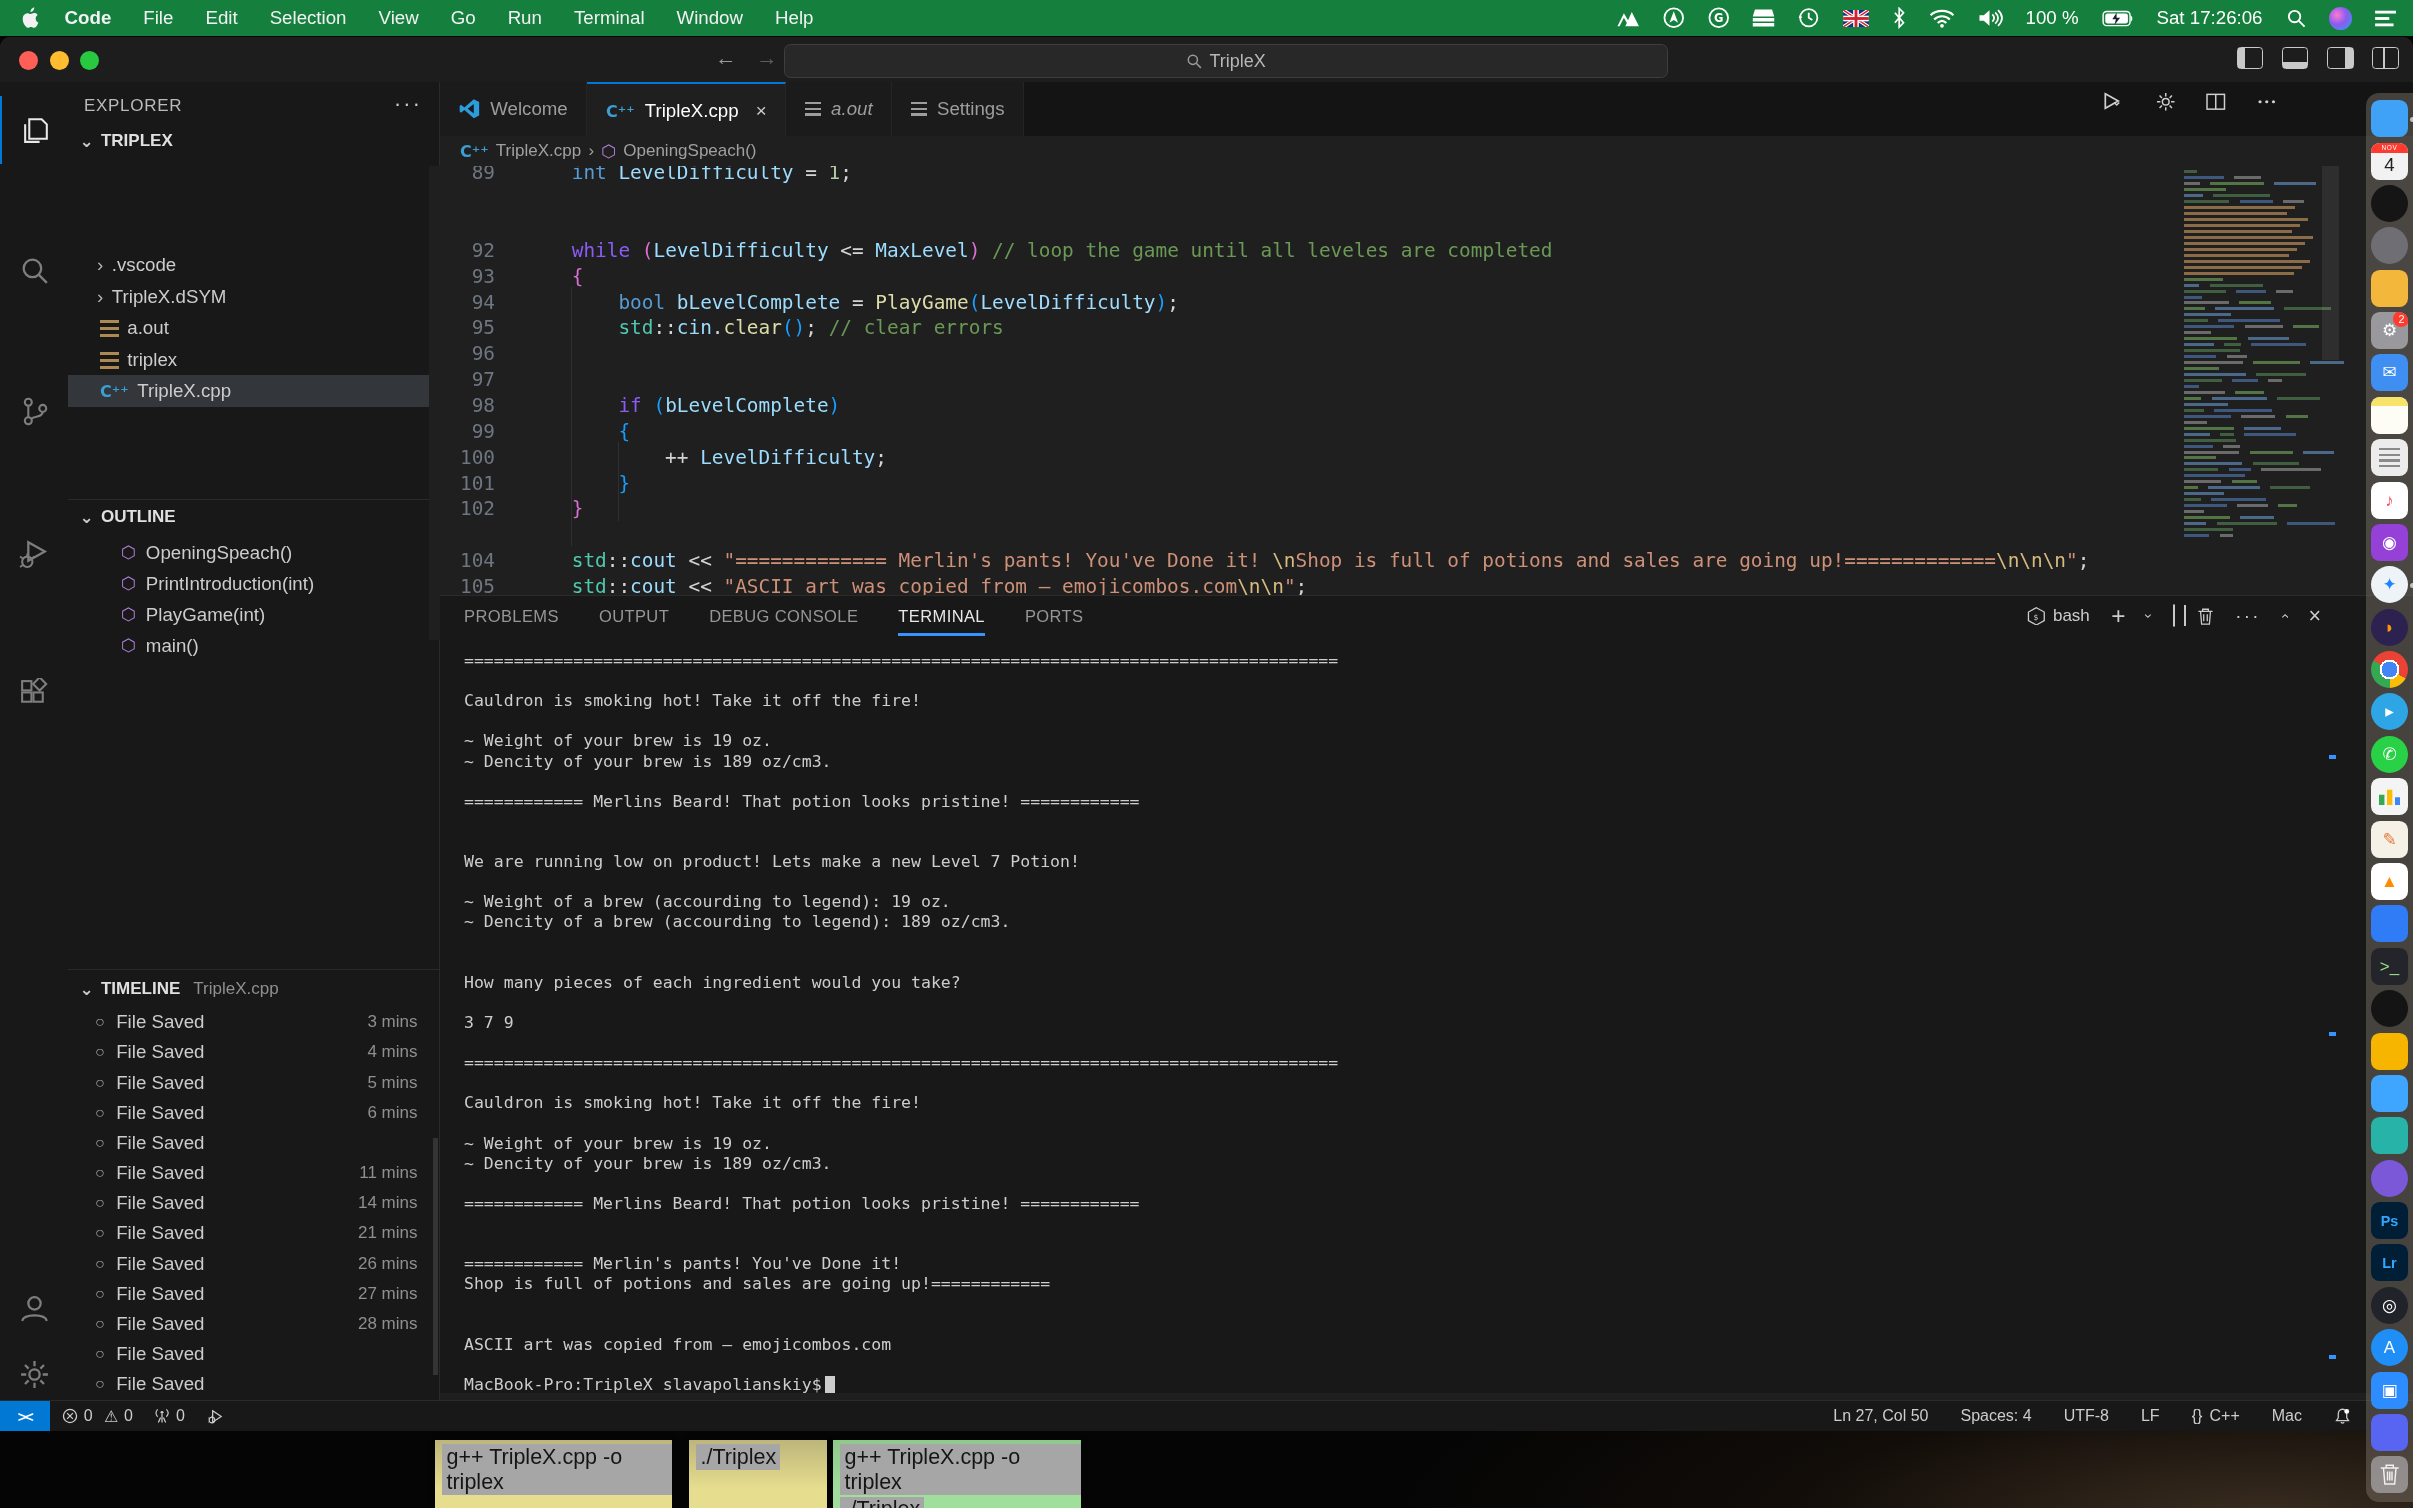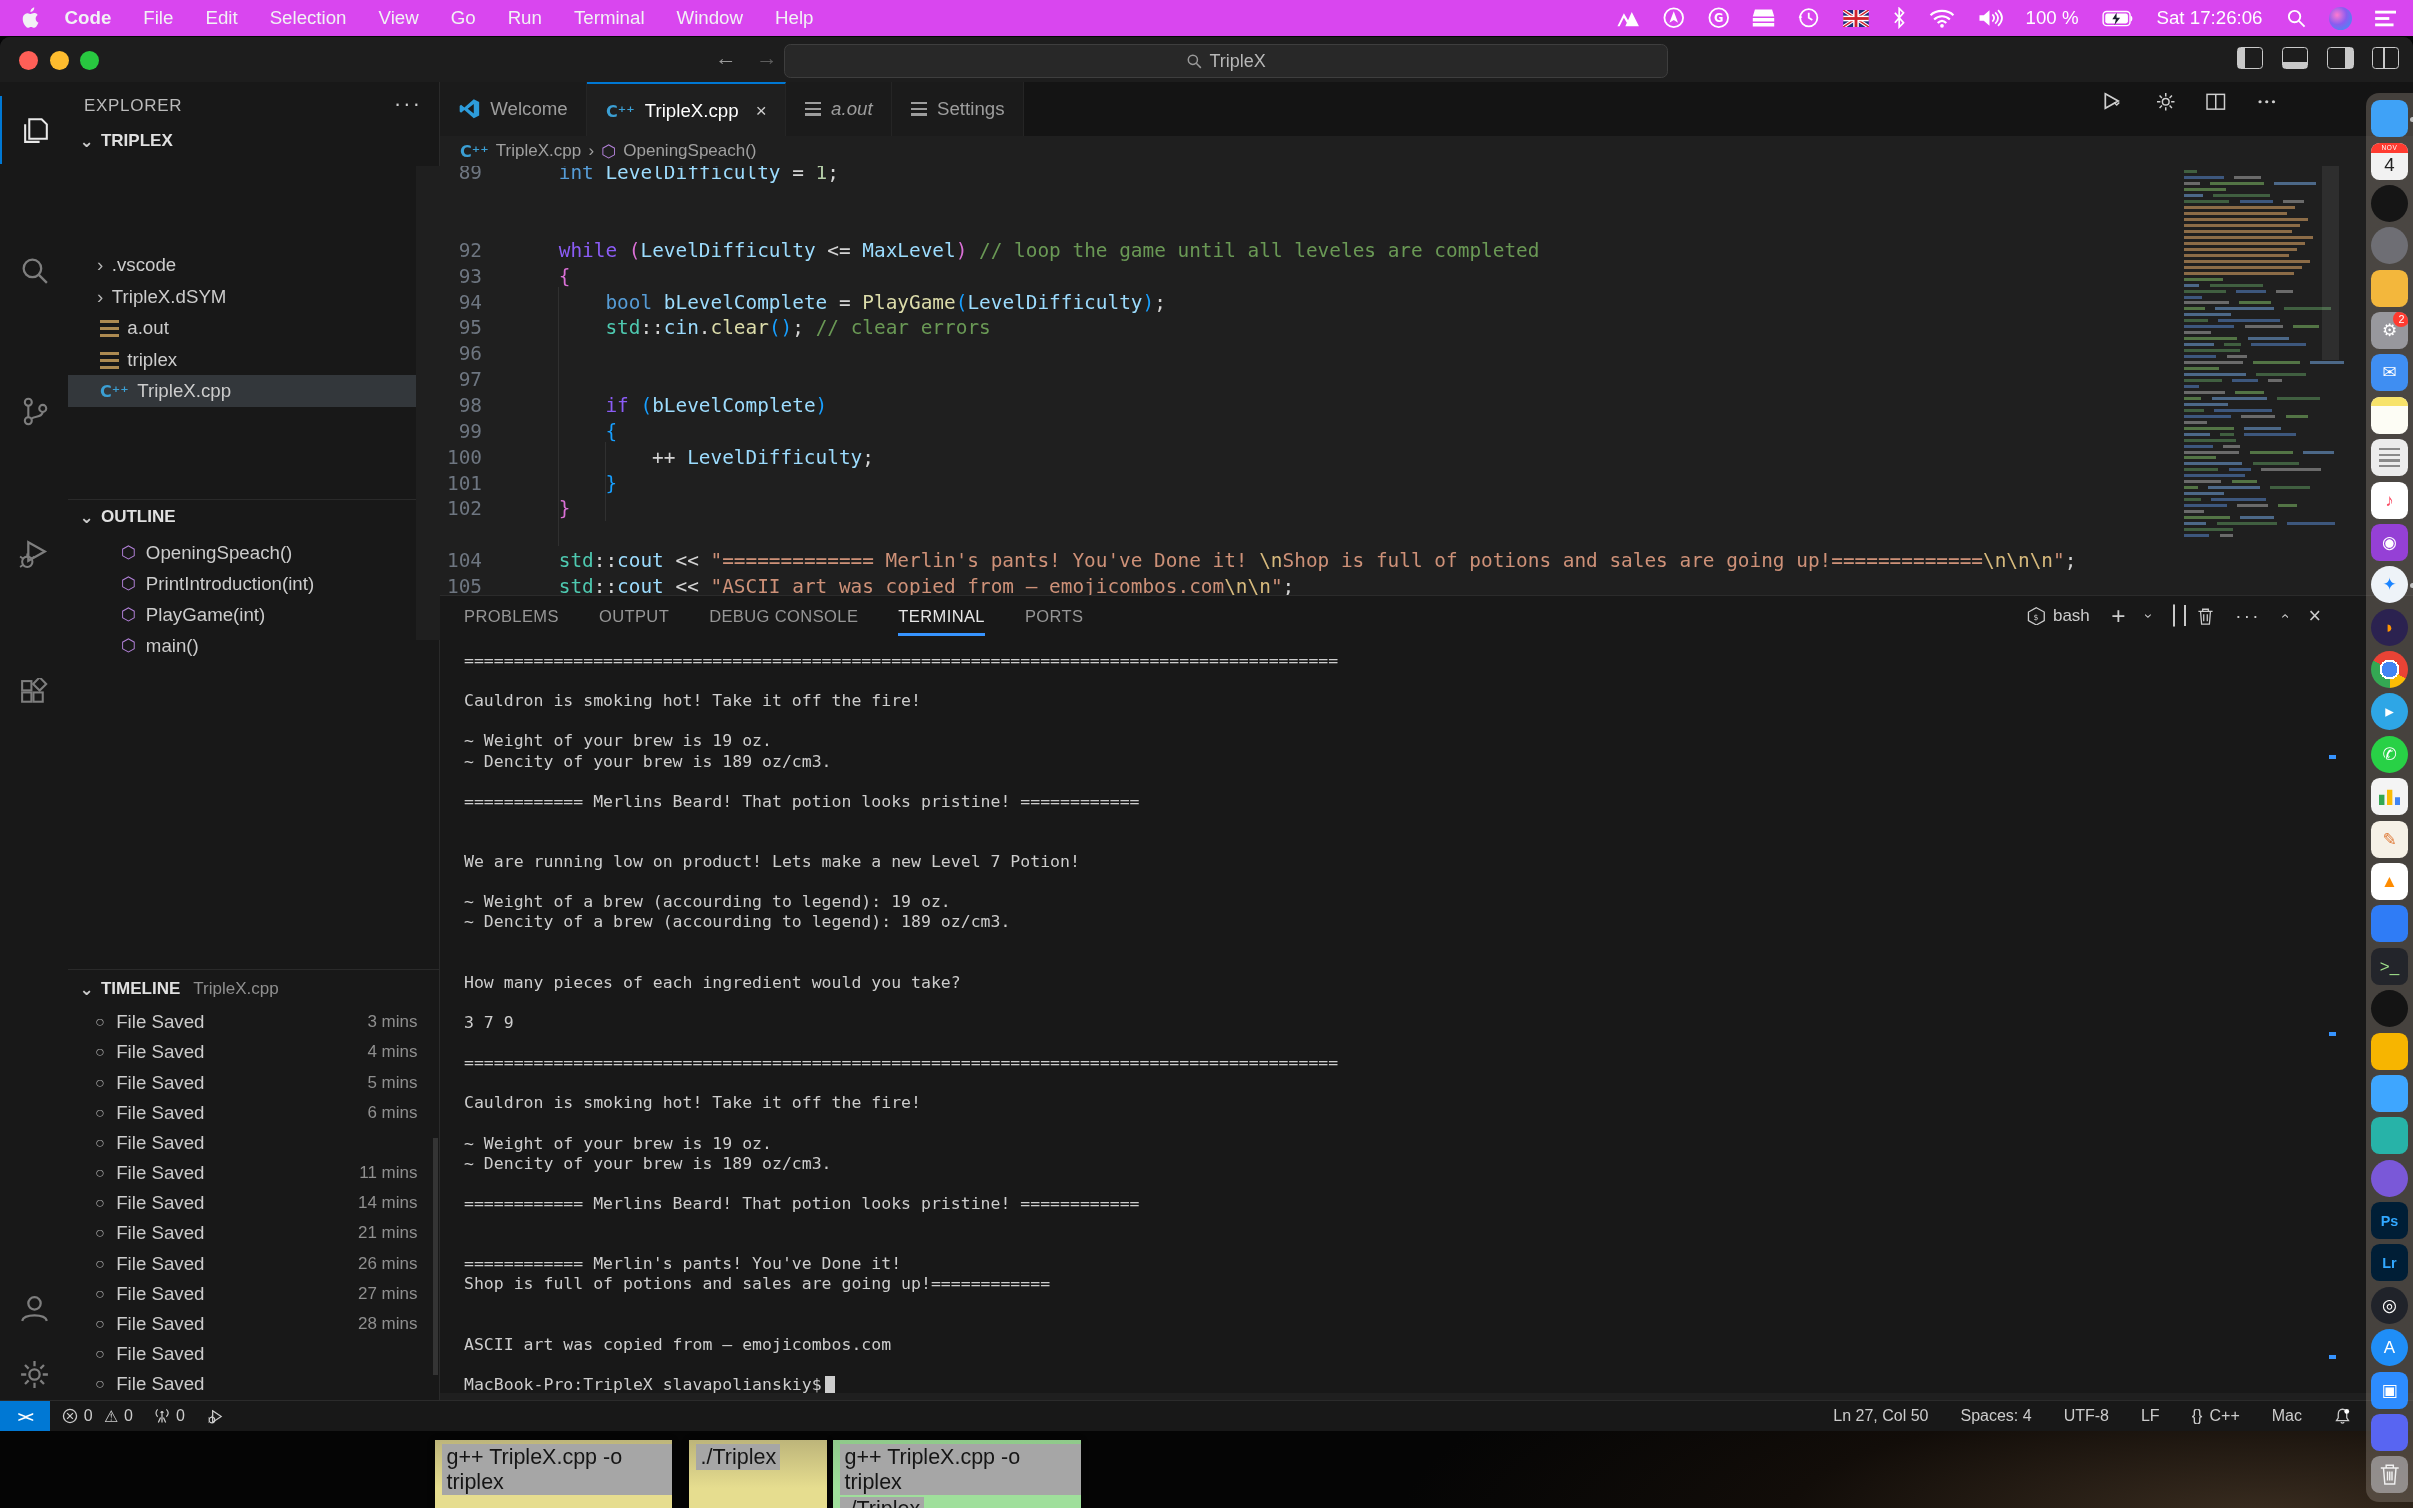--- a/index.html
+++ b/index.html
@@ -1,19 +1,19 @@
 <!DOCTYPE html>
 <html style="font-size:11.5px"><head>
 <meta charset="utf-8">
 <style>
   html,body{margin:0;padding:0;background:#060607;}
   #root{position:relative;width:2413px;height:1508px;overflow:hidden;
         font-family:"Liberation Sans","DejaVu Sans",sans-serif;background:#060607;}
   
-  #menubar{position:absolute;left:0;top:0;width:2413px;height:36px;background:#d946ef;
+  #menubar{position:absolute;left:0;top:0;width:2413px;height:36px;background:#15803d;
            display:flex;align-items:center;color:#f2f2f5;font-size:18.7px;z-index:60;}
   #menubar .apple{margin:0 24.4px 0 21.5px;display:flex;align-items:center;}
   #menus{display:flex;gap:32px;}
   #menus .menu{cursor:default;}
   #menus .menu.bold{font-weight:bold;}
   #mb-right{margin-left:auto;display:flex;align-items:center;gap:23px;padding-right:17px;}
   #mb-right .mbi{display:flex;align-items:center;justify-content:center;color:#fff;}
   .mb-text{font-size:18.7px;color:#fff;}
   .siri{width:23px;height:23px;border-radius:50%;
         background:radial-gradient(circle at 35% 35%, #ff7ad0 0%, #8a5cf0 45%, #2f9cf5 100%);}
@@ -72,21 +72,21 @@
   #tabbar{position:absolute;left:440px;top:45px;width:1974px;height:54px;background:#141414;display:flex;}
   .tab{height:54px;display:flex;align-items:center;padding:0 18.7px;background:#1b1b1b;
        border-right:0.7px solid #252525;color:#9d9d9d;font-size:18.7px;gap:10px;position:relative;}
   .tab.active{background:#1f1f1f;color:#ffffff;border-top:2.2px solid #0078d4;}
   .tab .close{margin-left:7.2px;font-size:18.7px;color:#cfcfcf;}
   .tab.preview .tlabel{font-style:italic;}
   #editor-actions{position:absolute;right:136px;top:54px;display:flex;gap:29px;color:#cfcfcf;
                   font-size:21.5px;z-index:5;align-items:center;}
   #breadcrumbs{position:absolute;left:440px;top:99px;width:1974px;height:30px;background:#1f1f1f;
                color:#a0a0a0;font-size:17px;display:flex;align-items:center;gap:7.2px;padding-left:20px;box-sizing:border-box;}
-  #code{position:absolute;left:416px;top:129px;width:1738px;height:474px;background:#1f1f1f;overflow:hidden;}
+  #code{position:absolute;left:429px;top:129px;width:1738px;height:474px;background:#1f1f1f;overflow:hidden;}
   .cline{position:absolute;left:0;width:100%;height:26px;white-space:pre;
          font-family:"DejaVu Sans Mono",monospace;font-size:19.4px;line-height:26px;}
   .cline .num{position:absolute;left:0;width:66px;text-align:right;color:#6e7681;}
   .cline .ctext{position:absolute;left:96px;}
   .kw{color:#569cd6;} .ct{color:#8b5cf6;} .vr{color:#9cdcfe;} .fn{color:#dcdcaa;}
   .ns{color:#4ec9b0;} .nm{color:#b5cea8;} .cm{color:#6a9955;} .st{color:#ce9178;}
   .es{color:#d7ba7d;} .pl{color:#d4d4d4;} .bp{color:#da70d6;} .bb{color:#179fff;}
   .iguide{position:absolute;width:0.7px;background:rgba(255,255,255,.08);}
   #minimap{position:absolute;left:2180px;top:129px;width:141px;height:381px;background:#1f1f1f;}
   #minimap .mrow{position:absolute;height:2.9px;}

